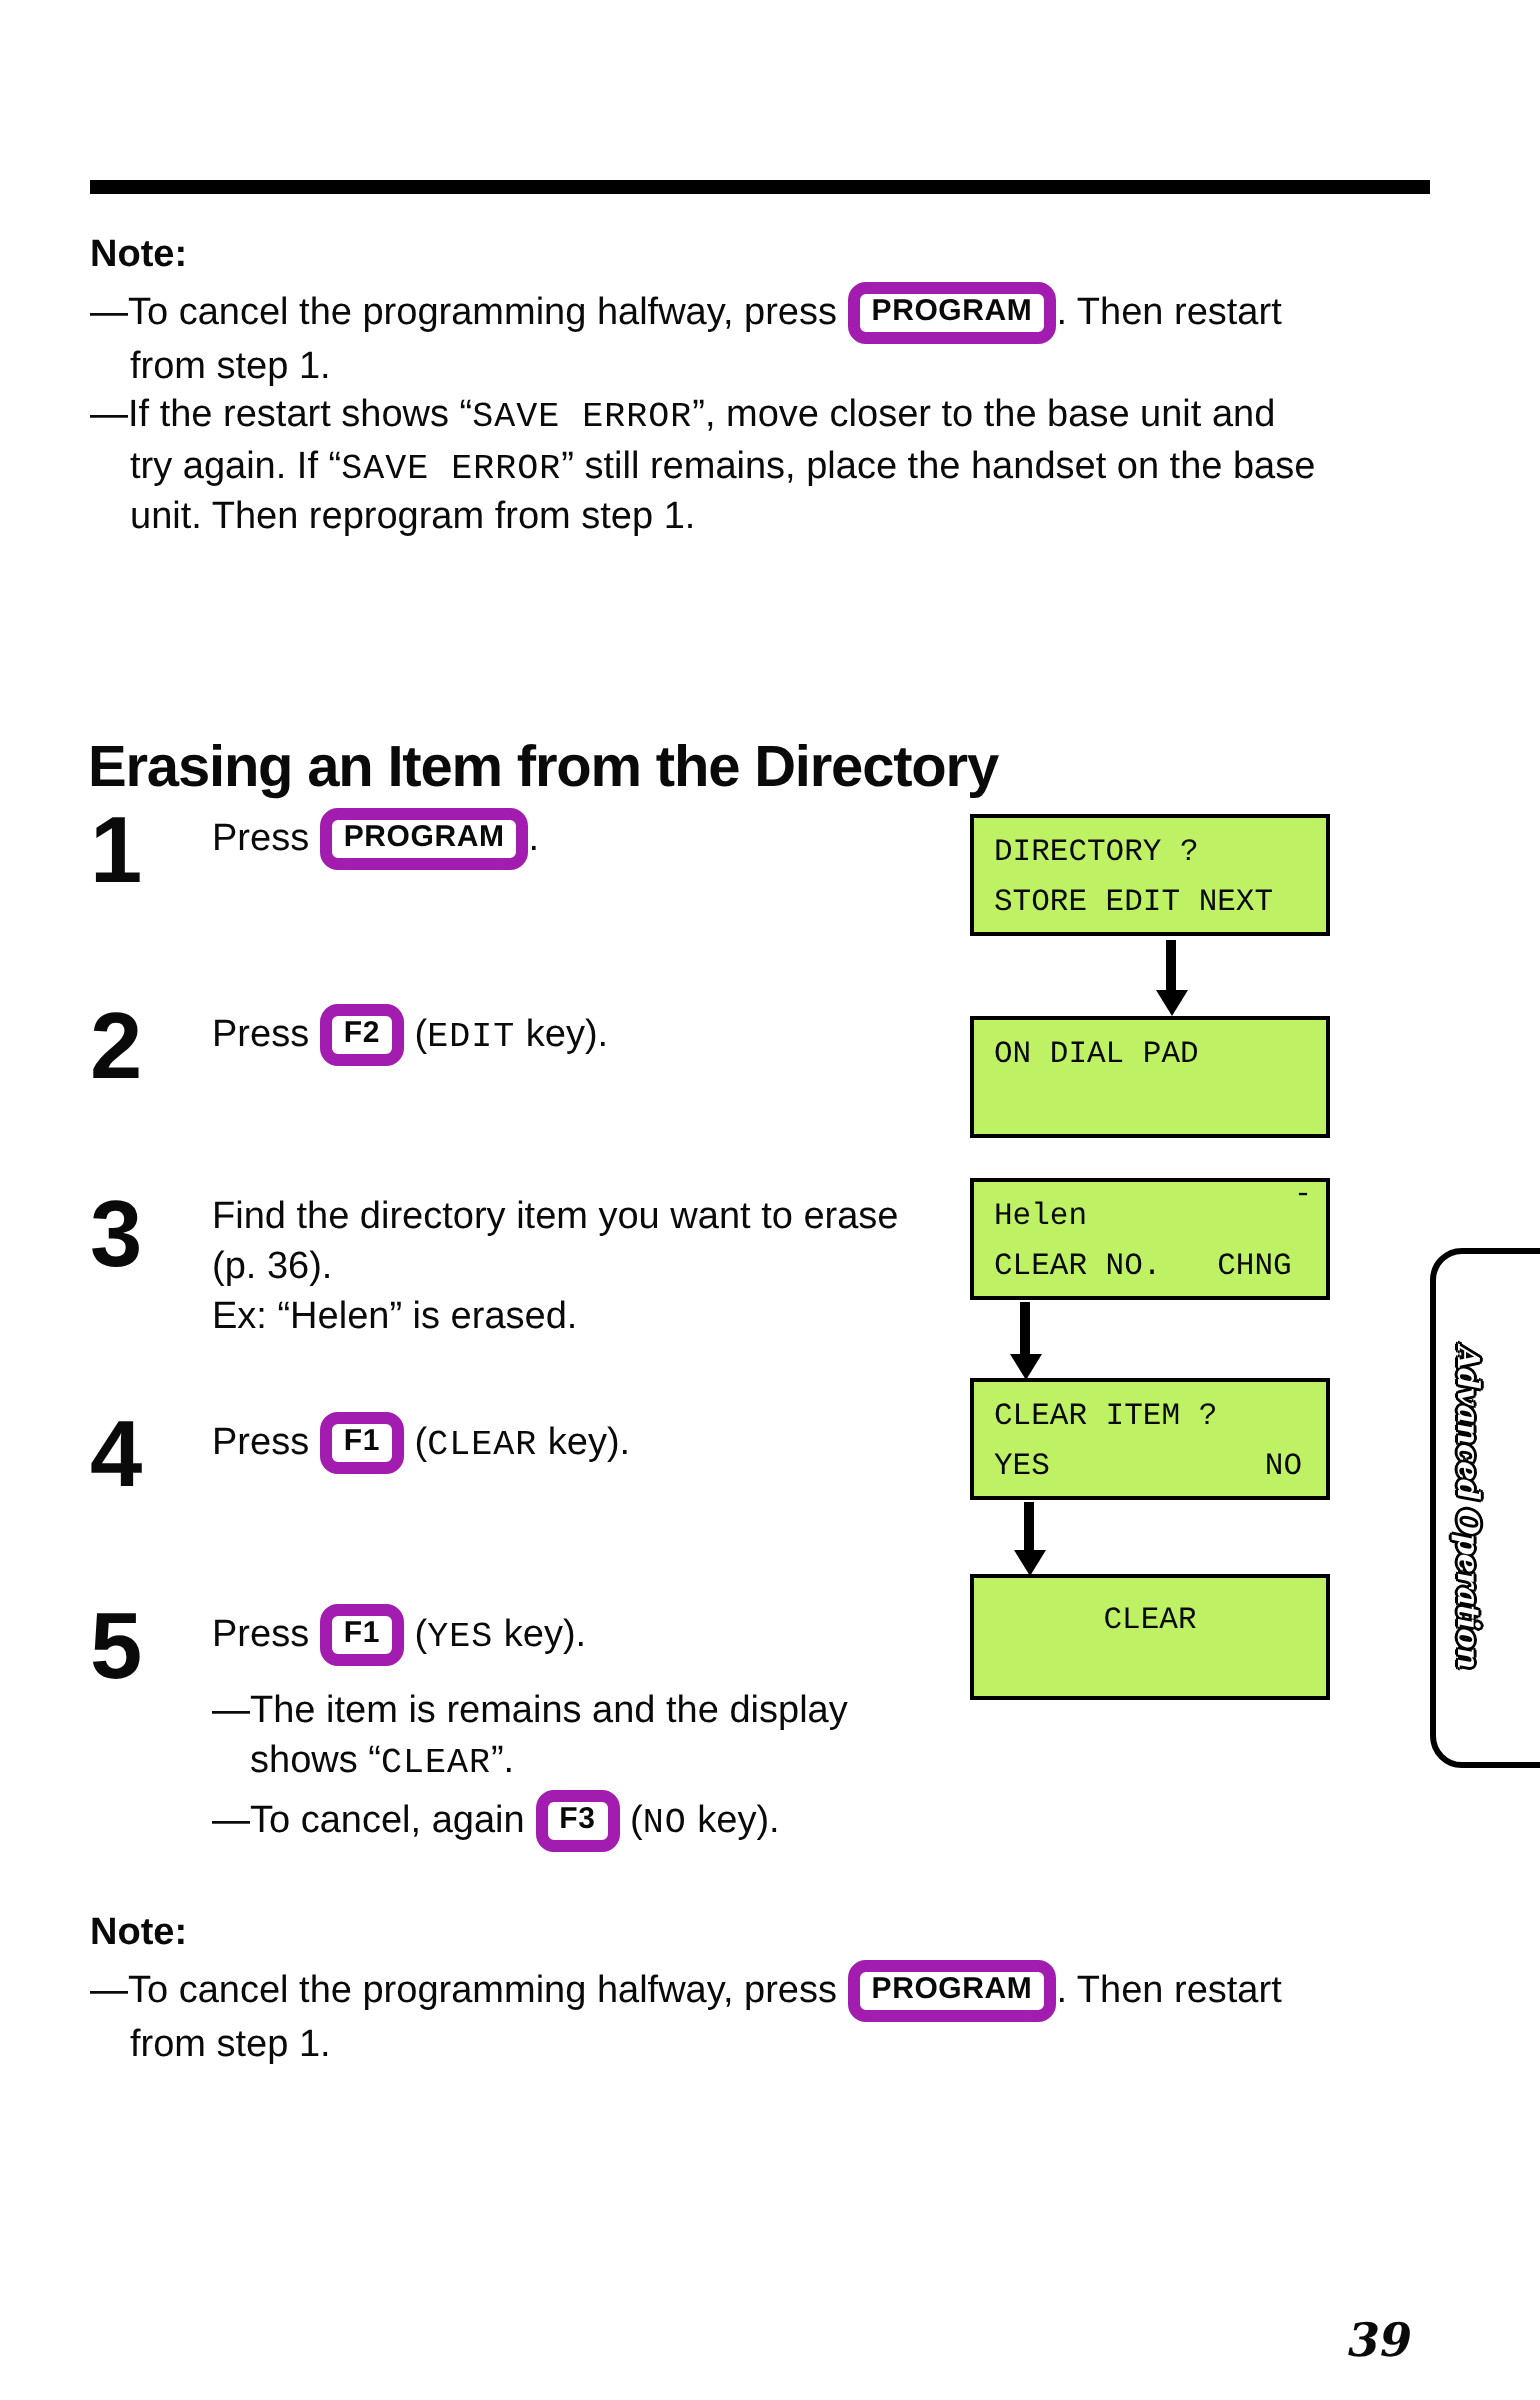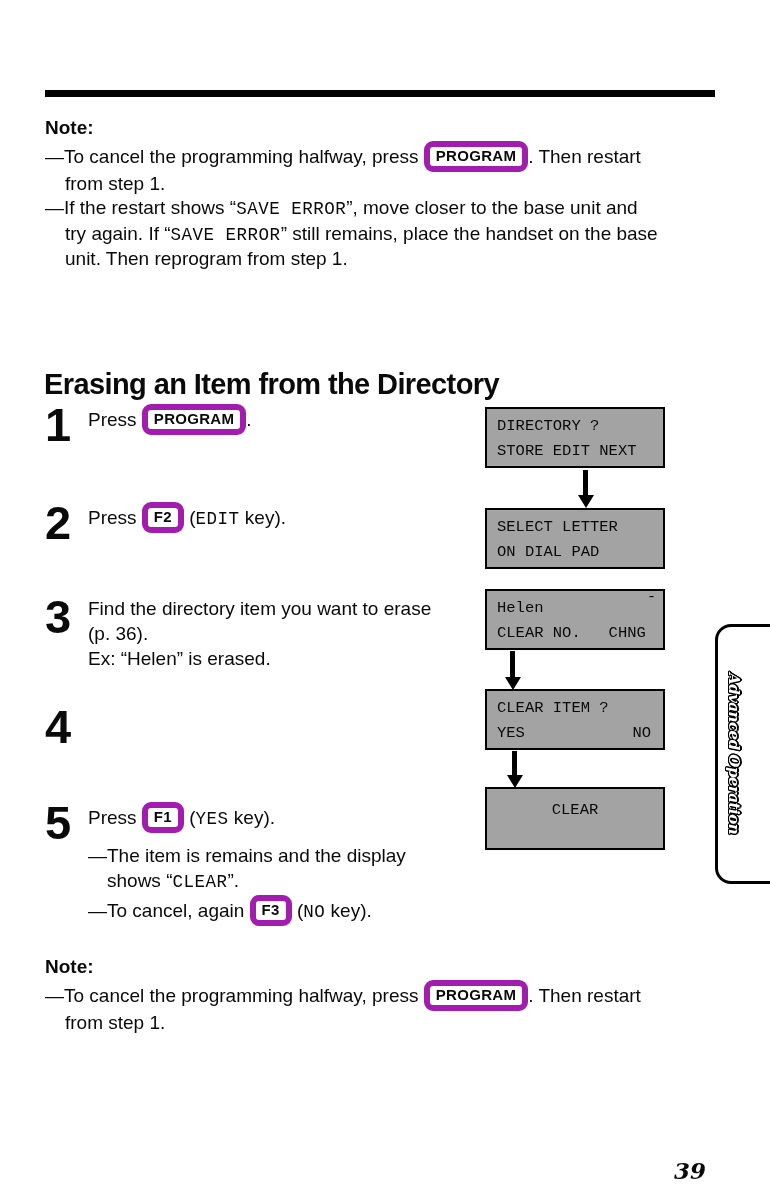--- a/index.html
+++ b/index.html
@@ -16,31 +16,31 @@
   .note-line{white-space:nowrap;}
   .note-cont{padding-left:20px;}
   .code{font-family:"Liberation Mono","DejaVu Sans Mono",monospace;font-size:17.5px;letter-spacing:0.5px;}
 
   
   .heading{position:absolute;left:44px;top:340px;font-size:29px;font-weight:bold;letter-spacing:-0.6px;margin-top:28px;}
 
   
   .step{position:absolute;left:45px;width:420px;}
   .step-num{position:absolute;left:0;top:-3px;font-size:47px;font-weight:bold;line-height:1;letter-spacing:-3px;}
-  .step-body{margin-left:43px;font-size:19px;line-height:25px;}
+  .step-body{margin-left:61px;font-size:19px;line-height:25px;}
   .sub{margin-top:10px;width:345px;}
   .sub-cont{padding-left:19px;}
 
   
   .key{display:inline-block;border:6px solid #a21caf;border-radius:9px;padding:0 6px 1px 6px;
        font-weight:bold;font-size:15px;line-height:18px;vertical-align:2px;letter-spacing:0.3px;}
 
   
   .lcd{position:absolute;left:485px;width:180px;height:61px;border:2.5px solid #000;
-       box-sizing:border-box;background:#a3a3a3;
+       box-sizing:border-box;background:#bef264;
        font-family:"Liberation Mono","DejaVu Sans Mono",monospace;font-size:15.5px;
        padding-top:5px;}
   .lcd .ln{white-space:pre;padding-left:10px;line-height:25px;}
   .lcd .ln-split{display:flex;justify-content:space-between;padding:0 12px 0 10px;line-height:25px;}
   .lcd .ln-center{text-align:center;line-height:25px;padding-top:4px;}
   .lcd .cursor{position:absolute;top:1px;right:7px;line-height:12px;font-size:15px;}
   #lcd-5{height:63px;}
 
   
   .flow-arrow{position:absolute;width:17px;}
@@ -96,20 +96,23 @@
   <div class="step-num">3</div>
   <div class="step-body">
     <div>Find the directory item you want to erase</div>
     <div>(p. 36).</div>
     <div>Ex: “Helen” is erased.</div>
   </div>
 </div>
 
 <div class="step" style="top:706px;">
   <div class="step-num">4</div>
+  <div class="step-body"><span>Press</span>
+    <span class="key">F1</span>
+    <span>(</span><span class="code">CLEAR</span><span> key).</span></div>
 </div>
 
 <div class="step" style="top:802px;">
   <div class="step-num">5</div>
   <div class="step-body">
     <div><span>Press</span>
       <span class="key">F1</span>
       <span>(</span><span class="code">YES</span><span> key).</span></div>
     <div class="sub">
       <div>—The item is remains and the display</div>
@@ -125,21 +128,20 @@
   <div class="ln">DIRECTORY ?</div>
   <div class="ln">STORE EDIT NEXT</div>
 </div>
 
 <div class="flow-arrow" style="left:577px;top:470px;">
   <div class="shaft" style="height:25px;"></div>
     <div class="head"></div>
 </div>
 
 <div class="lcd" id="lcd-2" style="top:508px;">
-  <div class="ln">SELECT LETTER</div>
   <div class="ln">ON DIAL PAD</div>
 </div>
 
 <div class="lcd" id="lcd-3" style="top:589px;">
   <div class="ln">Helen</div>
   <div class="ln">CLEAR NO.   CHNG</div>
   <div class="cursor">-</div>
 </div>
 
 <div class="flow-arrow" style="left:504px;top:651px;">

